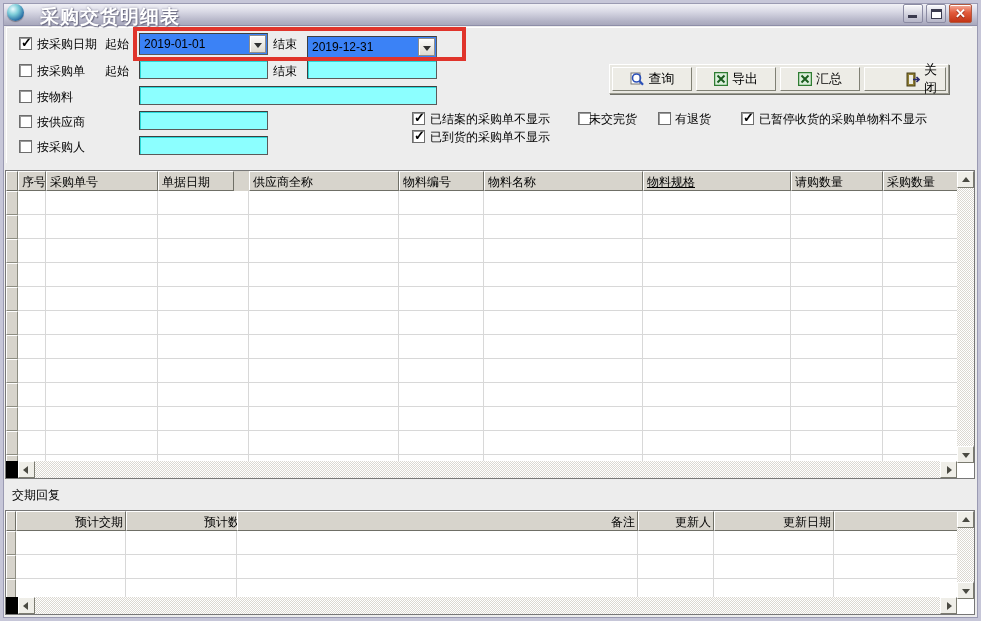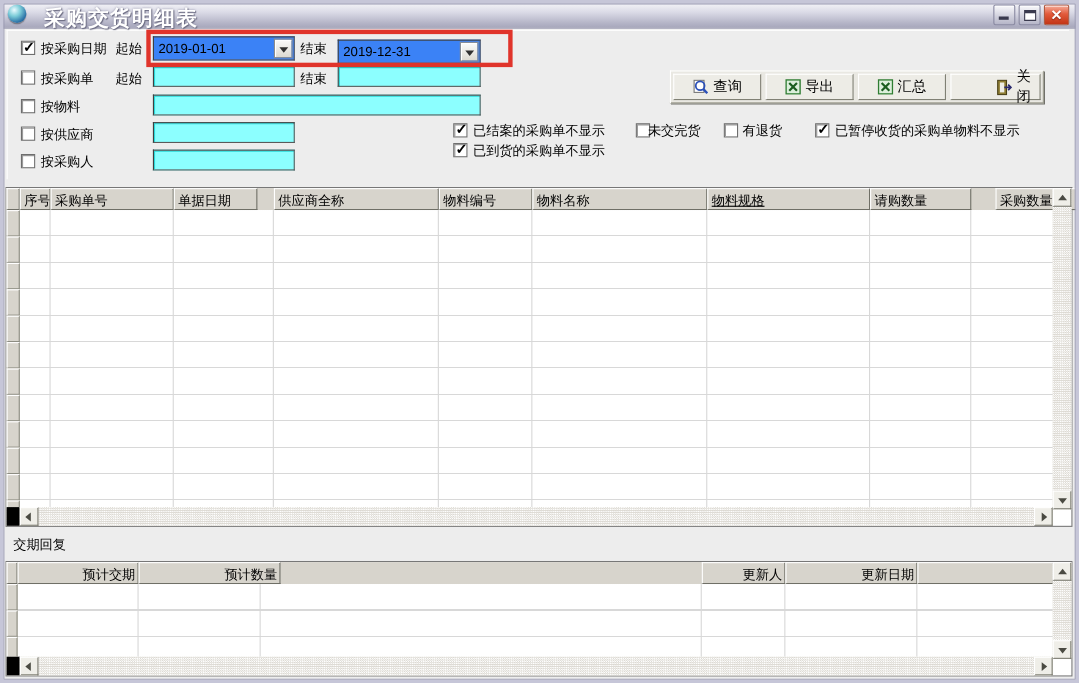--- a/index.html
+++ b/index.html
@@ -203,21 +203,21 @@
     <div class="grid-header">
         <div class="hcell" style="left: 0px; width: 12px;"></div>
         <div class="hcell" style="left: 12px; width: 28px;">序号</div>
         <div class="hcell" style="left: 40px; width: 112px;">采购单号</div>
         <div class="hcell" style="left: 152px; width: 76px;">单据日期</div>
         <div class="hcell" style="left: 243px; width: 150px;">供应商全称</div>
         <div class="hcell" style="left: 393px; width: 85px;">物料编号</div>
         <div class="hcell" style="left: 478px; width: 159px;">物料名称</div>
         <div class="hcell" style="left: 637px; width: 148px; text-decoration: underline;">物料规格</div>
         <div class="hcell" style="left: 785px; width: 92px;">请购数量</div>
-        <div class="hcell" style="left: 899px; width: 75px;">采购数量</div>
+        <div class="hcell" style="left: 877px; width: 75px;">采购数量</div>
       </div>
     <div class="grid-body" style="top:20px; width:952px; height:272px;">
         <div class="vline" style="left: 11px;"></div>
         <div class="vline" style="left: 39px;"></div>
         <div class="vline" style="left: 151px;"></div>
         <div class="vline" style="left: 242px;"></div>
         <div class="vline" style="left: 392px;"></div>
         <div class="vline" style="left: 477px;"></div>
         <div class="vline" style="left: 636px;"></div>
         <div class="vline" style="left: 784px;"></div>
@@ -254,20 +254,21 @@
     </div>
   </div>
 
   <div class="section-label">交期回复</div>
 
   <div class="grid" id="reply-grid" style="left:5px; top:510px; width:970px; height:105px;text-align:right;">
     <div class="grid-header">
         <div class="hcell" style="left: 0px; width: 10px;"></div>
         <div class="hcell" style="left: 10px; width: 110px;">预计交期</div>
         <div class="hcell" style="left: 120px; width: 129px;">预计数量</div>
+        <div class="hcell" style="left: 231px; width: 401px;">备注</div>
         <div class="hcell" style="left: 632px; width: 76px;">更新人</div>
         <div class="hcell" style="left: 708px; width: 120px;">更新日期</div>
         <div class="hcell" style="left: 828px; width: 124px;"></div>
       </div>
     <div class="grid-body" style="top:20px; width:952px; height:68px;">
         <div class="vline" style="left: 9px;"></div>
         <div class="vline" style="left: 119px;"></div>
         <div class="vline" style="left: 230px;"></div>
         <div class="vline" style="left: 631px;"></div>
         <div class="vline" style="left: 707px;"></div>

